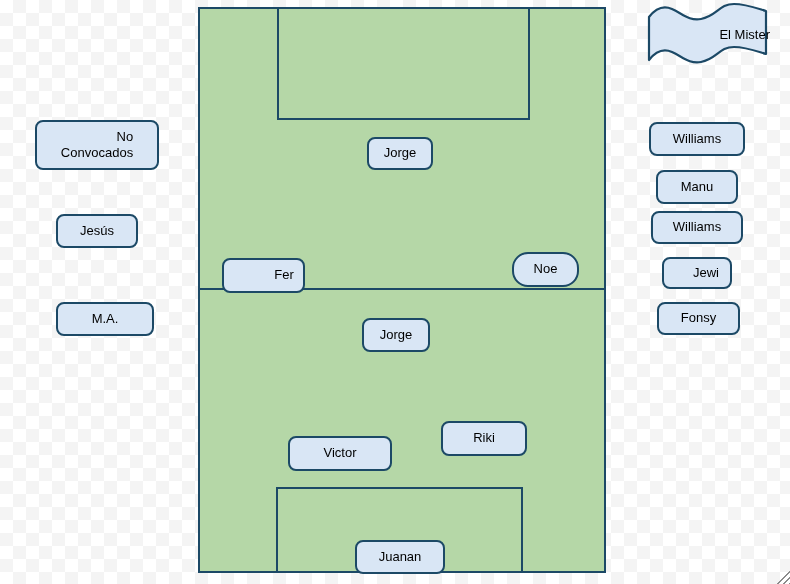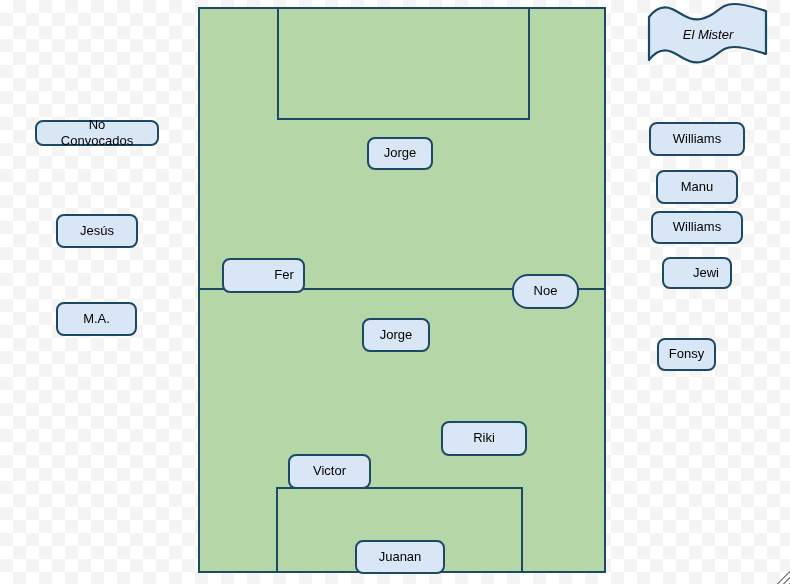--- a/index.html
+++ b/index.html
@@ -60,21 +60,21 @@
     justify-content: center;
     font-size: 13px;
     text-align: center;
     line-height: 1.25;
     white-space: pre-line;
     cursor: default;
   }
   .flag {
     position: absolute;
     left: 646px; top: 2px; width: 124px; height: 64px;
-    display: flex; align-items: center; justify-content: center; font-style: italic;
+    display: flex; align-items: center; justify-content: flex-end;
   }
   .flag svg { position: absolute; left: 0; top: 0; width: 100%; height: 100%; }
   .flag-label { position: relative; font-size: 13px; }
   .grip {
     position: absolute;
     right: 0; bottom: 0;
     width: 15px; height: 15px;
     background: repeating-linear-gradient(135deg,
       var(--grip-color, #8b8b8b) 0 1px, transparent 1px 4px);
     clip-path: polygon(100% 0, 100% 100%, 0 100%);
@@ -86,36 +86,36 @@
 <div class="canvas">
 
   <div class="field">
     <div class="pbox top"></div>
     <div class="pbox bottom"></div>
     <div class="hline"></div>
   </div>
 
   <div class="node" style="left:367px;top:137px;width:66px;height:33px;">Jorge</div>
   <div class="node" style="left:222px;top:258px;width:83px;height:35px;padding-left:41px;">Fer</div>
-  <div class="node" style="left:512px;top:274px;width:67px;height:35px;border-radius:16px;">Noe</div>
+  <div class="node" style="left:512px;top:252px;width:67px;height:35px;border-radius:16px;">Noe</div>
   <div class="node" style="left:362px;top:318px;width:68px;height:34px;">Jorge</div>
-  <div class="node" style="left:288px;top:454px;width:83px;height:35px;">Victor</div>
+  <div class="node" style="left:288px;top:436px;width:104px;height:35px;">Victor</div>
   <div class="node" style="left:441px;top:421px;width:86px;height:35px;">Riki</div>
   <div class="node" style="left:355px;top:540px;width:90px;height:34px;">Juanan</div>
 
-  <div class="node" style="left:35px;top:120px;width:124px;height:26px;">No
+  <div class="node" style="left:35px;top:120px;width:124px;height:50px;text-align:right;">No
 Convocados</div>
   <div class="node" style="left:56px;top:214px;width:82px;height:34px;">Jesús</div>
-  <div class="node" style="left:56px;top:302px;width:81px;height:34px;">M.A.</div>
+  <div class="node" style="left:56px;top:302px;width:98px;height:34px;">M.A.</div>
 
   <div class="node" style="left:649px;top:122px;width:96px;height:34px;">Williams</div>
   <div class="node" style="left:656px;top:170px;width:82px;height:34px;">Manu</div>
   <div class="node" style="left:651px;top:211px;width:92px;height:33px;">Williams</div>
   <div class="node" style="left:662px;top:257px;width:70px;height:32px;padding-left:18px;">Jewi</div>
-  <div class="node" style="left:657px;top:302px;width:59px;height:33px;margin-top:36px;">Fonsy</div>
+  <div class="node" style="left:657px;top:302px;width:83px;height:33px;">Fonsy</div>
 
   <div class="flag">
     <svg viewBox="0 0 124 64" aria-hidden="true">
       <path d="M 3,15 C 10,6 17,3 26,7 C 37,12 43,19 55,17 C 71,14 73,2 88,2
                C 99,2 107,5 120,9 L 120,52 C 107,48 99,45 88,45 C 73,45 71,57 55,60
                C 43,62 37,55 26,50 C 17,46 10,49 3,58 Z" fill="var(--node-fill, #d9e6f5)" stroke="var(--node-border, #1c4966)" stroke-width="2.2" stroke-linejoin="round"></path>
     </svg>
     <span class="flag-label">El Mister</span>
   </div>
 

